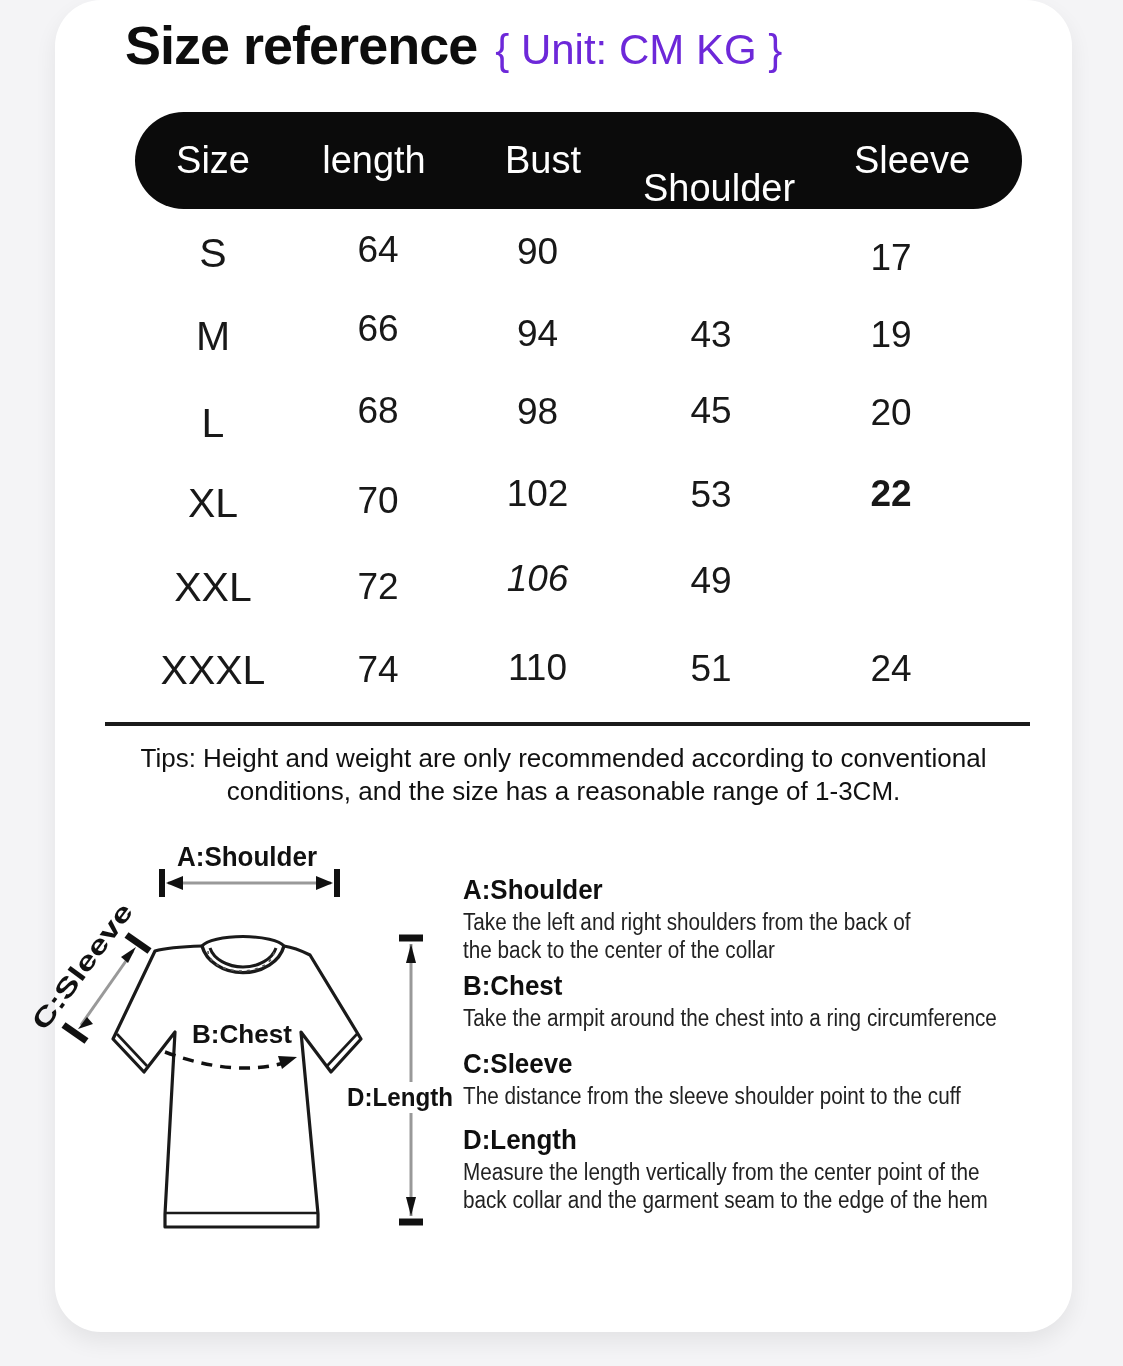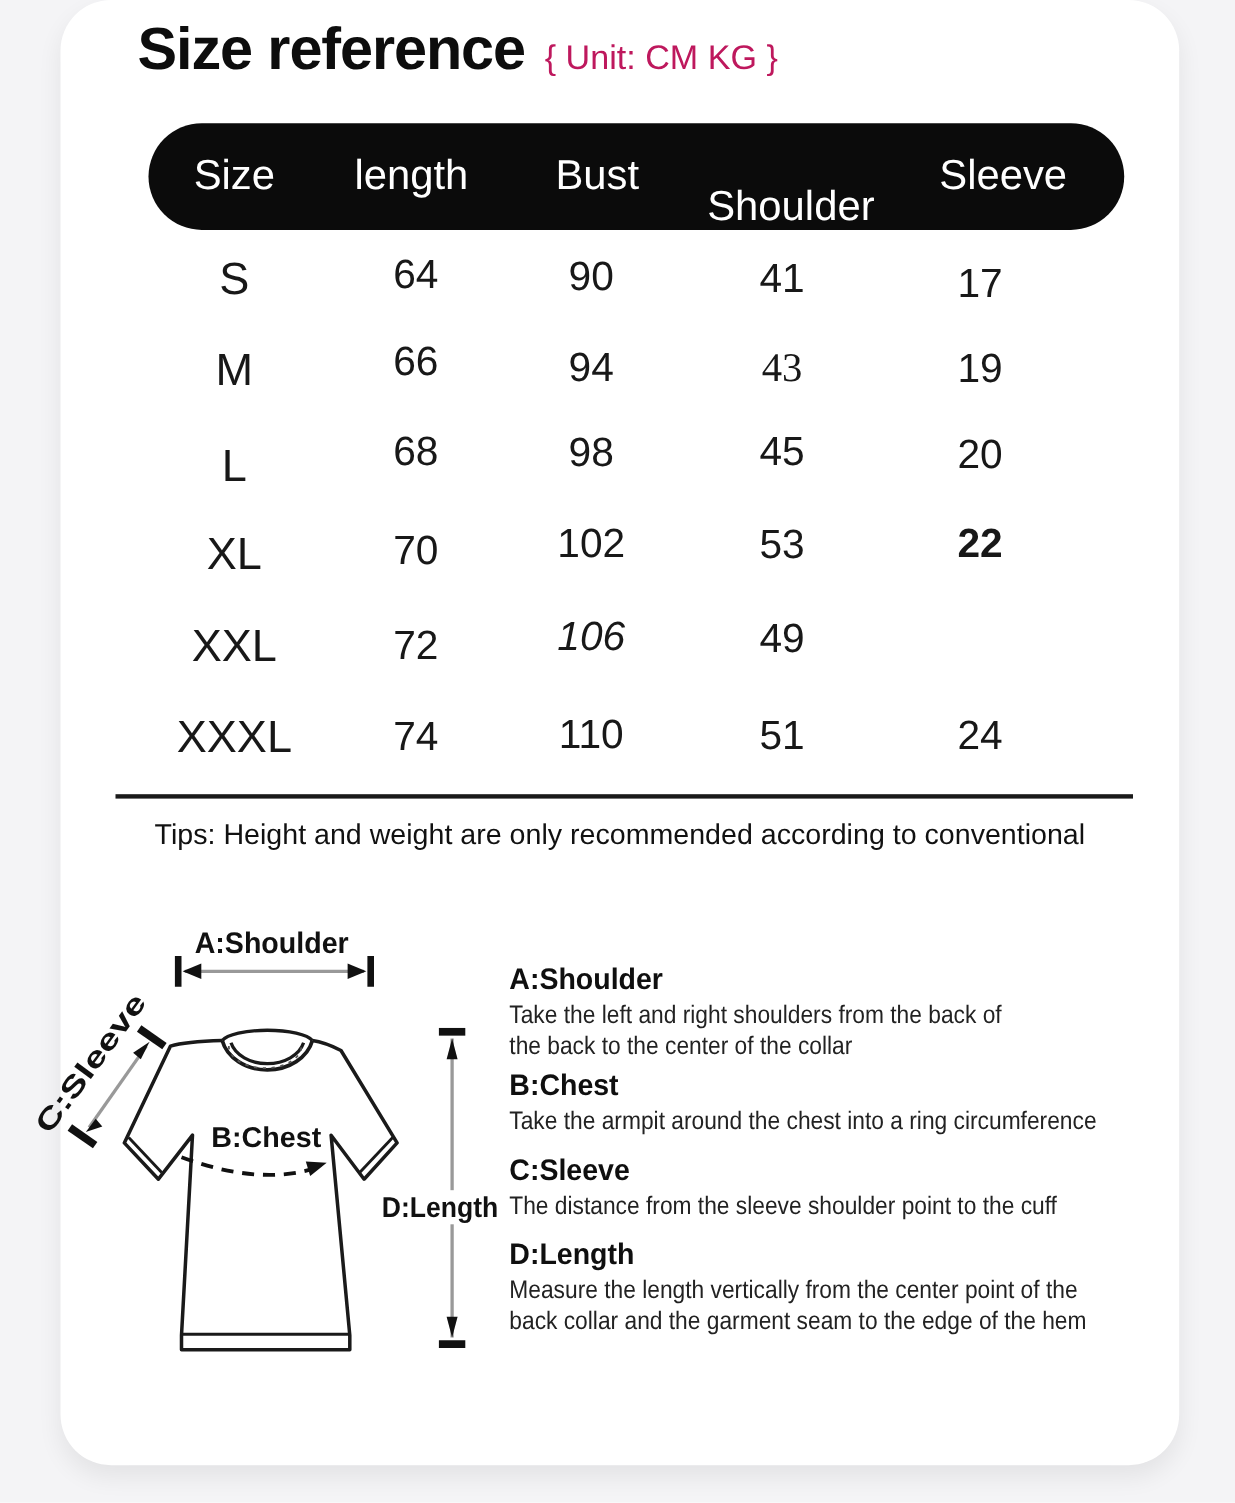--- a/index.html
+++ b/index.html
@@ -12,21 +12,21 @@
   .card{
     position:absolute;left:55px;top:0;width:1017px;height:1332px;
     background:#ffffff;border-radius:46px;
     box-shadow:0 10px 22px rgba(0,0,0,.07);
   }
   
   .content{position:absolute;left:-55px;top:0;width:1123px;height:1366px;padding-left:11px;}
 
   .title-row{position:absolute;left:125px;top:14px;display:flex;align-items:baseline;gap:18px;white-space:nowrap;}
   .title{font-size:54px;font-weight:bold;letter-spacing:-1px;color:#0d0d0d;}
-  .unit{font-size:31px;font-weight:400;color:#be185d;}
+  .unit{font-size:42px;font-weight:400;color:#6d28d9;}
 
   .header-bar{
     position:absolute;left:135px;top:112px;width:887px;height:97px;
     background:#0b0b0b;border-radius:49px;
   }
   .hc{position:absolute;top:0;height:97px;line-height:97px;text-align:center;
       color:#fff;font-size:38px;font-weight:500;white-space:nowrap;}
   .h0{left:8px;width:140px;}
   .h1{left:169px;width:140px;}
   .h2{left:338px;width:140px;}
@@ -75,28 +75,27 @@
         <span class="hc h2">Bust</span>
         <span class="hc h3">Shoulder</span>
         <span class="hc h4">Sleeve</span>
       </div>
 
     <div id="rowsHost">
         <div class="trow" style="top: 211px;">
           <div class="cell c0 letter" style="transform: translateY(0px);">S</div>
           <div class="cell c1" style="transform: translateY(-3px);">64</div>
           <div class="cell c2" style="transform: translateY(-1px);">90</div>
-          <div class="cell c3" style="transform: translateY(0px);">41</div>
           <div class="cell c4" style="transform: translateY(5px);">17</div>
         </div>
         <div class="trow" style="top: 294px;">
           <div class="cell c0 letter" style="transform: translateY(0px);">M</div>
           <div class="cell c1" style="transform: translateY(-7px);">66</div>
           <div class="cell c2" style="transform: translateY(-2px);">94</div>
-          <div class="cell c3" style="transform: translateY(-1px); font-family: Liberation Serif, serif;">43</div>
+          <div class="cell c3" style="transform: translateY(-1px);">43</div>
           <div class="cell c4" style="transform: translateY(-1px);">19</div>
         </div>
         <div class="trow" style="top: 378px;">
           <div class="cell c0 letter" style="transform: translateY(3px);">L</div>
           <div class="cell c1" style="transform: translateY(-9px);">68</div>
           <div class="cell c2" style="transform: translateY(-8px);">98</div>
           <div class="cell c3" style="transform: translateY(-9px);">45</div>
           <div class="cell c4" style="transform: translateY(-7px);">20</div>
         </div>
         <div class="trow" style="top: 461px;">
@@ -118,20 +117,21 @@
           <div class="cell c2" style="transform: translateY(-2px);">110</div>
           <div class="cell c3" style="transform: translateY(-1px);">51</div>
           <div class="cell c4" style="transform: translateY(-1px);">24</div>
         </div>
       </div>
 
     <div class="divider"></div>
 
     <div class="tips">
       <div>Tips: Height and weight are only recommended according to conventional</div>
+      <div>conditions, and the size has a reasonable range of 1-3CM.</div>
     </div>
 
     <svg class="diagram" width="460" height="420" viewBox="0 0 460 420">
 
       <g>
         <text x="222" y="34" text-anchor="middle" font-size="27" textLength="140" lengthAdjust="spacingAndGlyphs">A:Shoulder</text>
         <line x1="137" y1="37" x2="137" y2="65" stroke="#111" stroke-width="6"></line>
         <line x1="312" y1="37" x2="312" y2="65" stroke="#111" stroke-width="6"></line>
         <line x1="143" y1="51" x2="306" y2="51" stroke="#999" stroke-width="3"></line>
         <polygon points="141,51 158,44 158,58" fill="#111"></polygon>

